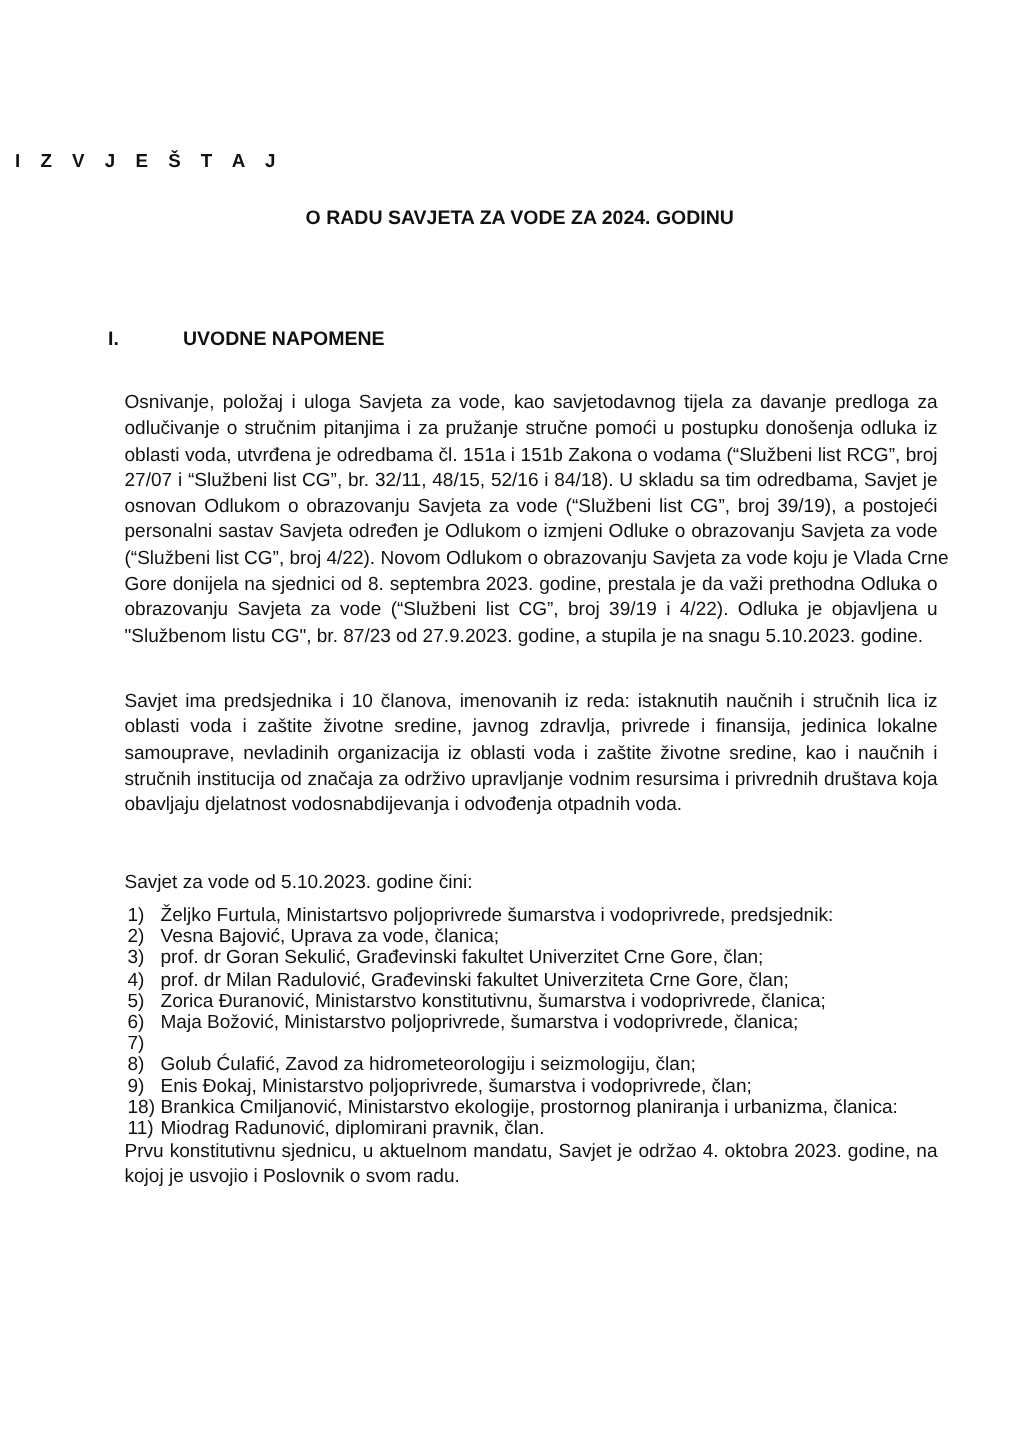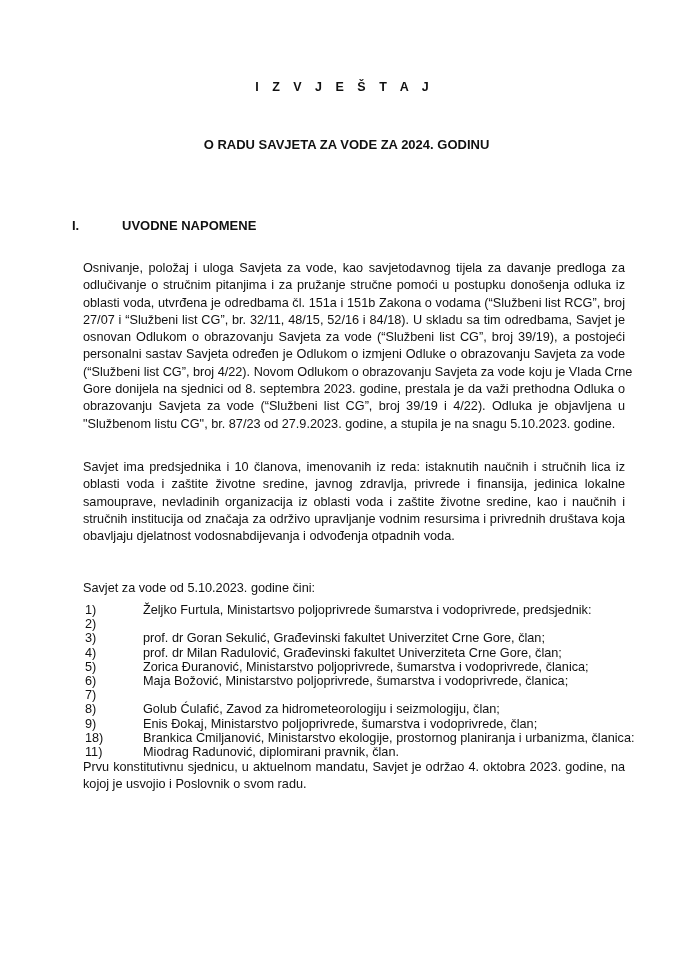--- a/index.html
+++ b/index.html
@@ -17,24 +17,23 @@
     }
     .page {
       position: absolute;
       left: 0; top: 0;
       width: 679px;
       height: 960px;
       background: #ffffff;
     }
     .title {
       position: absolute;
-      top: 80px;
+      top: 100px;
       left: 0;
       width: 679px;
-      text-align: center;
       font-weight: bold;
       font-size: 12.5px;
       letter-spacing: 5px;
       padding-left: 10px;
       box-sizing: border-box;
     }
     .subtitle {
       position: absolute;
       top: 137px;
       left: 0;
@@ -100,21 +99,20 @@
       padding-right: 0;
       box-sizing: border-box;
     }
     .members .idx-inner {
       display: inline-block;
       width: 22px;
       text-align: left;
     }
     .members .txt {
       padding-left: 0;
-      margin-left: 36px;
     }
     #p4 { top: 759px; }
   </style>
 </head>
 <body>
 
 <div class="page">
 
   <div class="title">I Z V J E Š T A J</div>
 
@@ -150,32 +148,33 @@
     <span class="line last">Savjet za vode od 5.10.2023. godine čini:</span>
   </div>
 
   <ol class="members">
     <li>
         <span class="idx"><span class="idx-inner">1)</span></span>
         <span class="txt">Željko Furtula, Ministartsvo poljoprivrede šumarstva i vodoprivrede, predsjednik:</span>
       </li>
     <li>
         <span class="idx"><span class="idx-inner">2)</span></span>
+        <span class="txt">Vesna Bajović, Uprava za vode, članica;</span>
       </li>
     <li>
         <span class="idx"><span class="idx-inner">3)</span></span>
         <span class="txt">prof. dr Goran Sekulić, Građevinski fakultet Univerzitet Crne Gore, član;</span>
       </li>
     <li>
         <span class="idx"><span class="idx-inner">4)</span></span>
         <span class="txt">prof. dr Milan Radulović, Građevinski fakultet Univerziteta Crne Gore, član;</span>
       </li>
     <li>
         <span class="idx"><span class="idx-inner">5)</span></span>
-        <span class="txt">Zorica Đuranović, Ministarstvo poljoprivrede, šumarstva i vodoprivrede, članica;</span>
+        <span class="txt">Zorica Đuranović, Ministarstvo konstitutivnu, šumarstva i vodoprivrede, članica;</span>
       </li>
     <li>
         <span class="idx"><span class="idx-inner">6)</span></span>
         <span class="txt">Maja Božović, Ministarstvo poljoprivrede, šumarstva i vodoprivrede, članica;</span>
       </li>
     <li>
         <span class="idx"><span class="idx-inner">7)</span></span>
       </li>
     <li>
         <span class="idx"><span class="idx-inner">8)</span></span>

